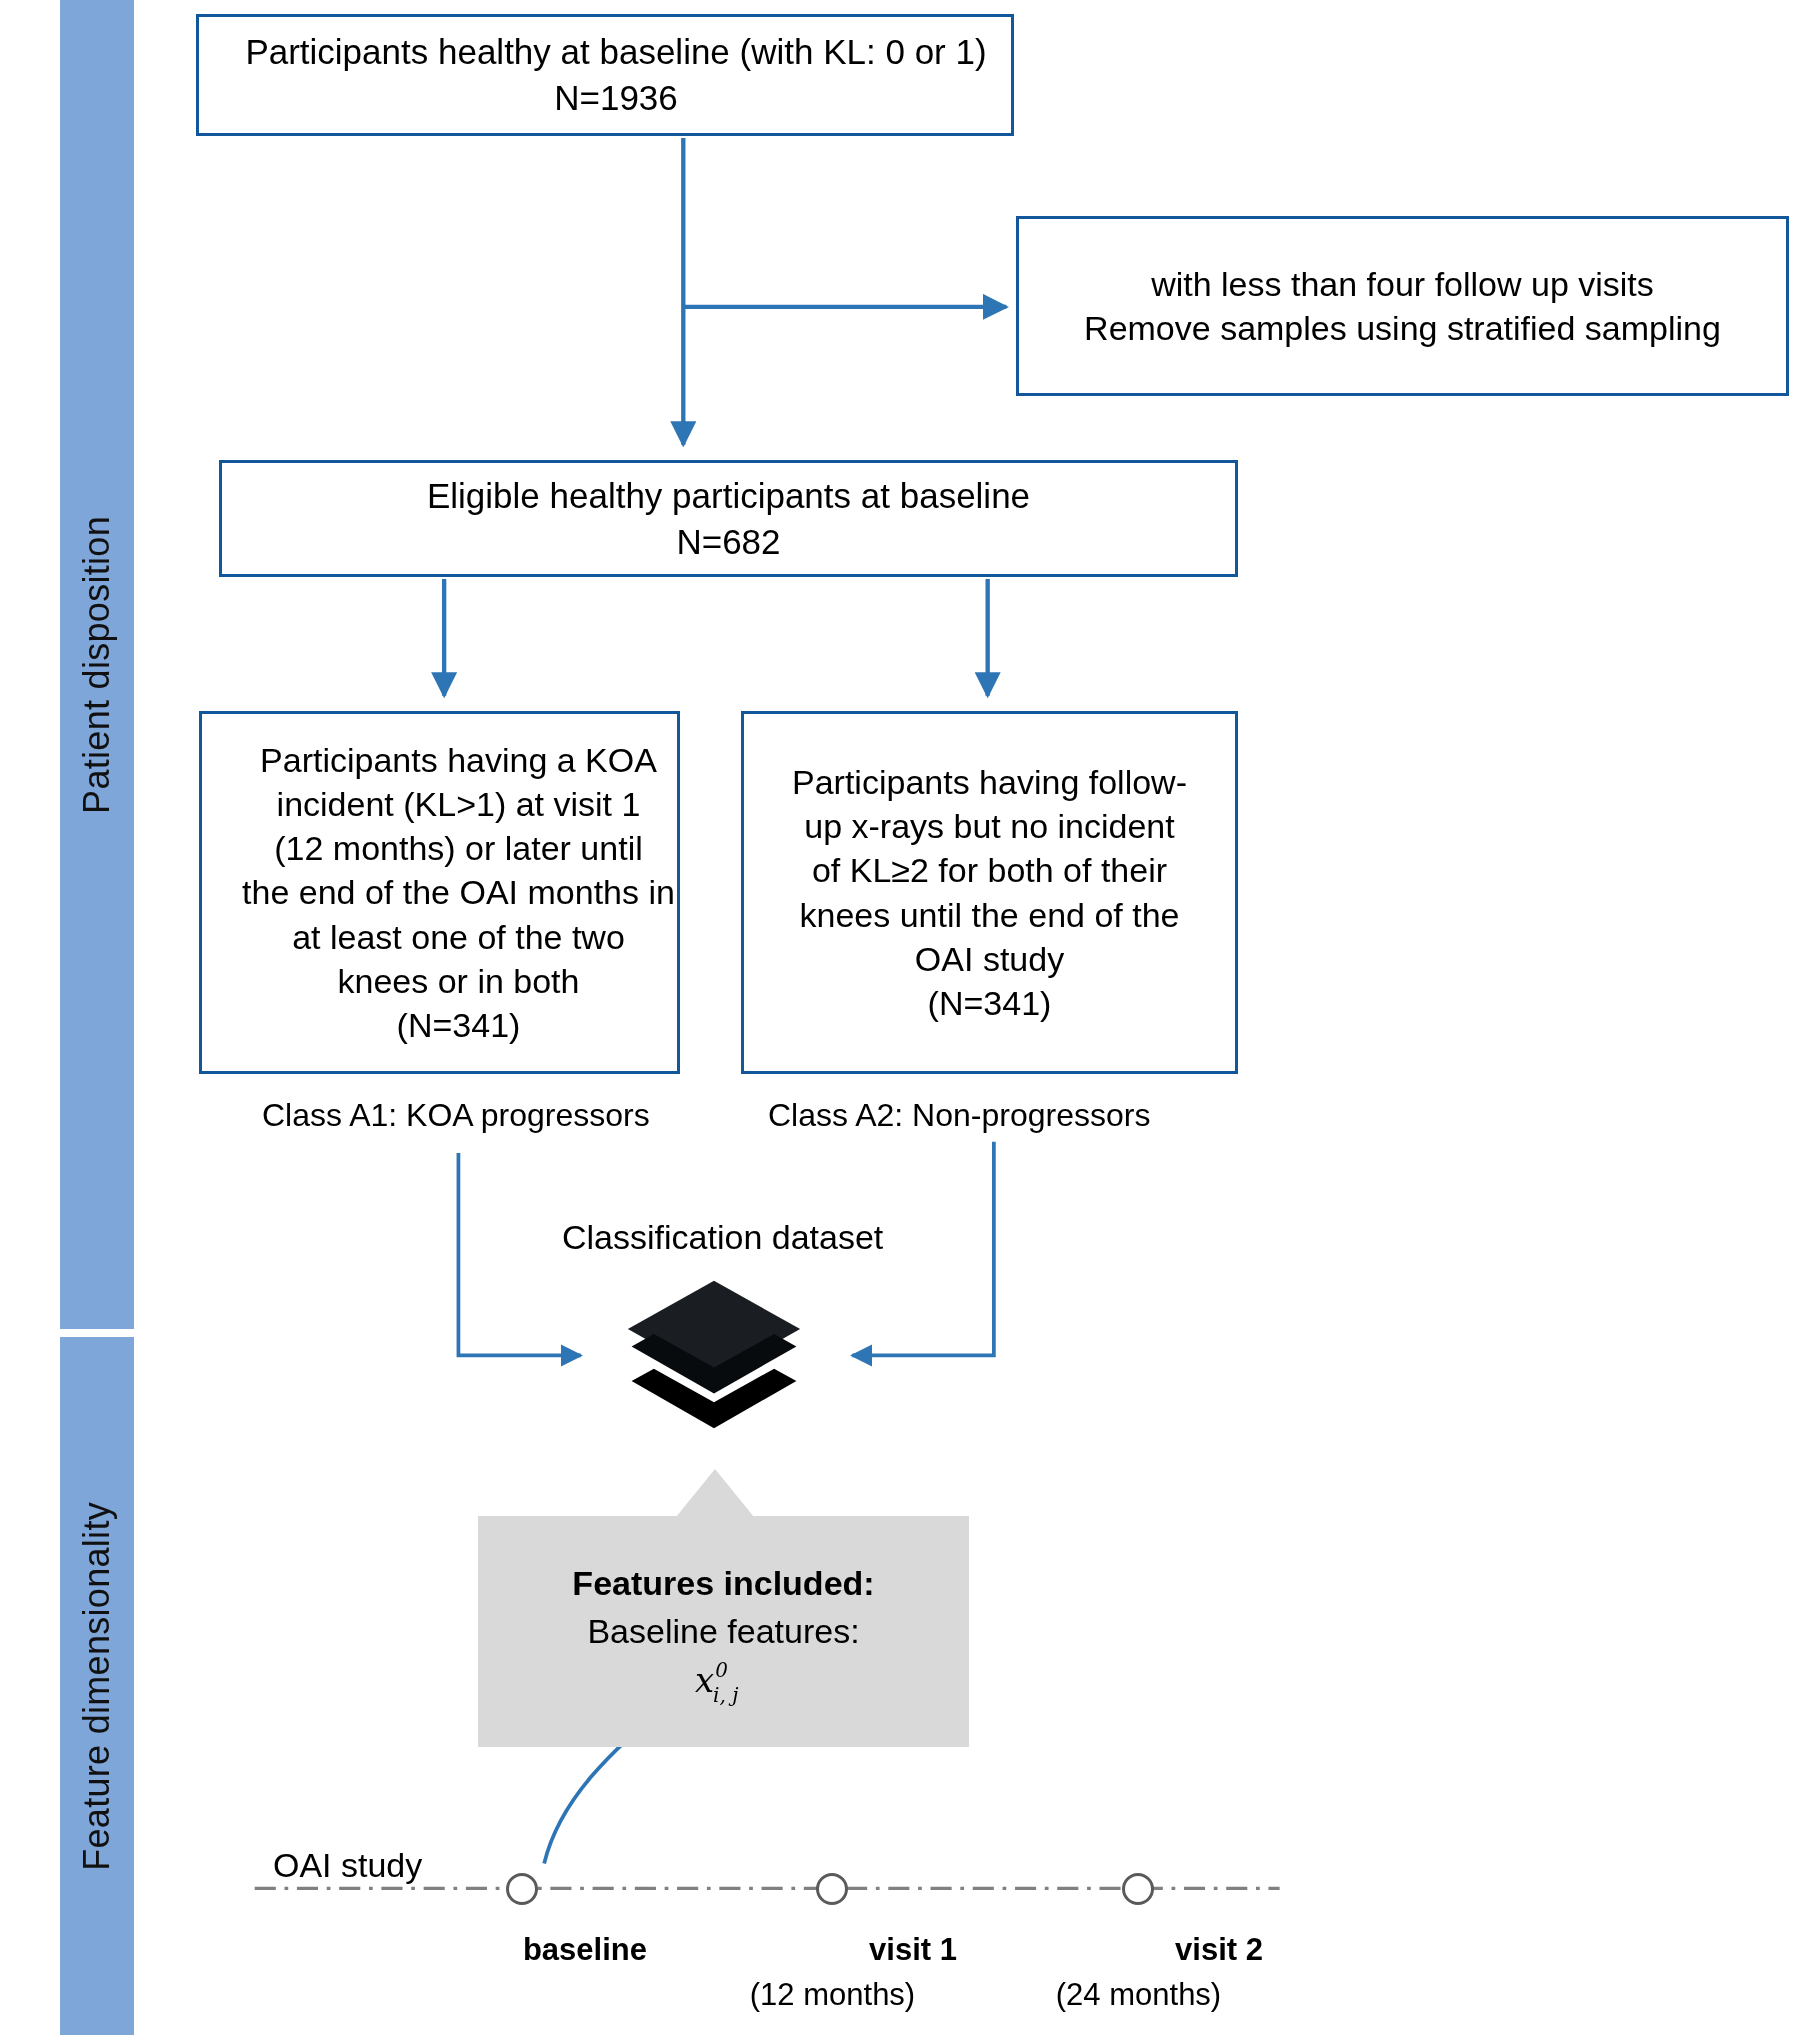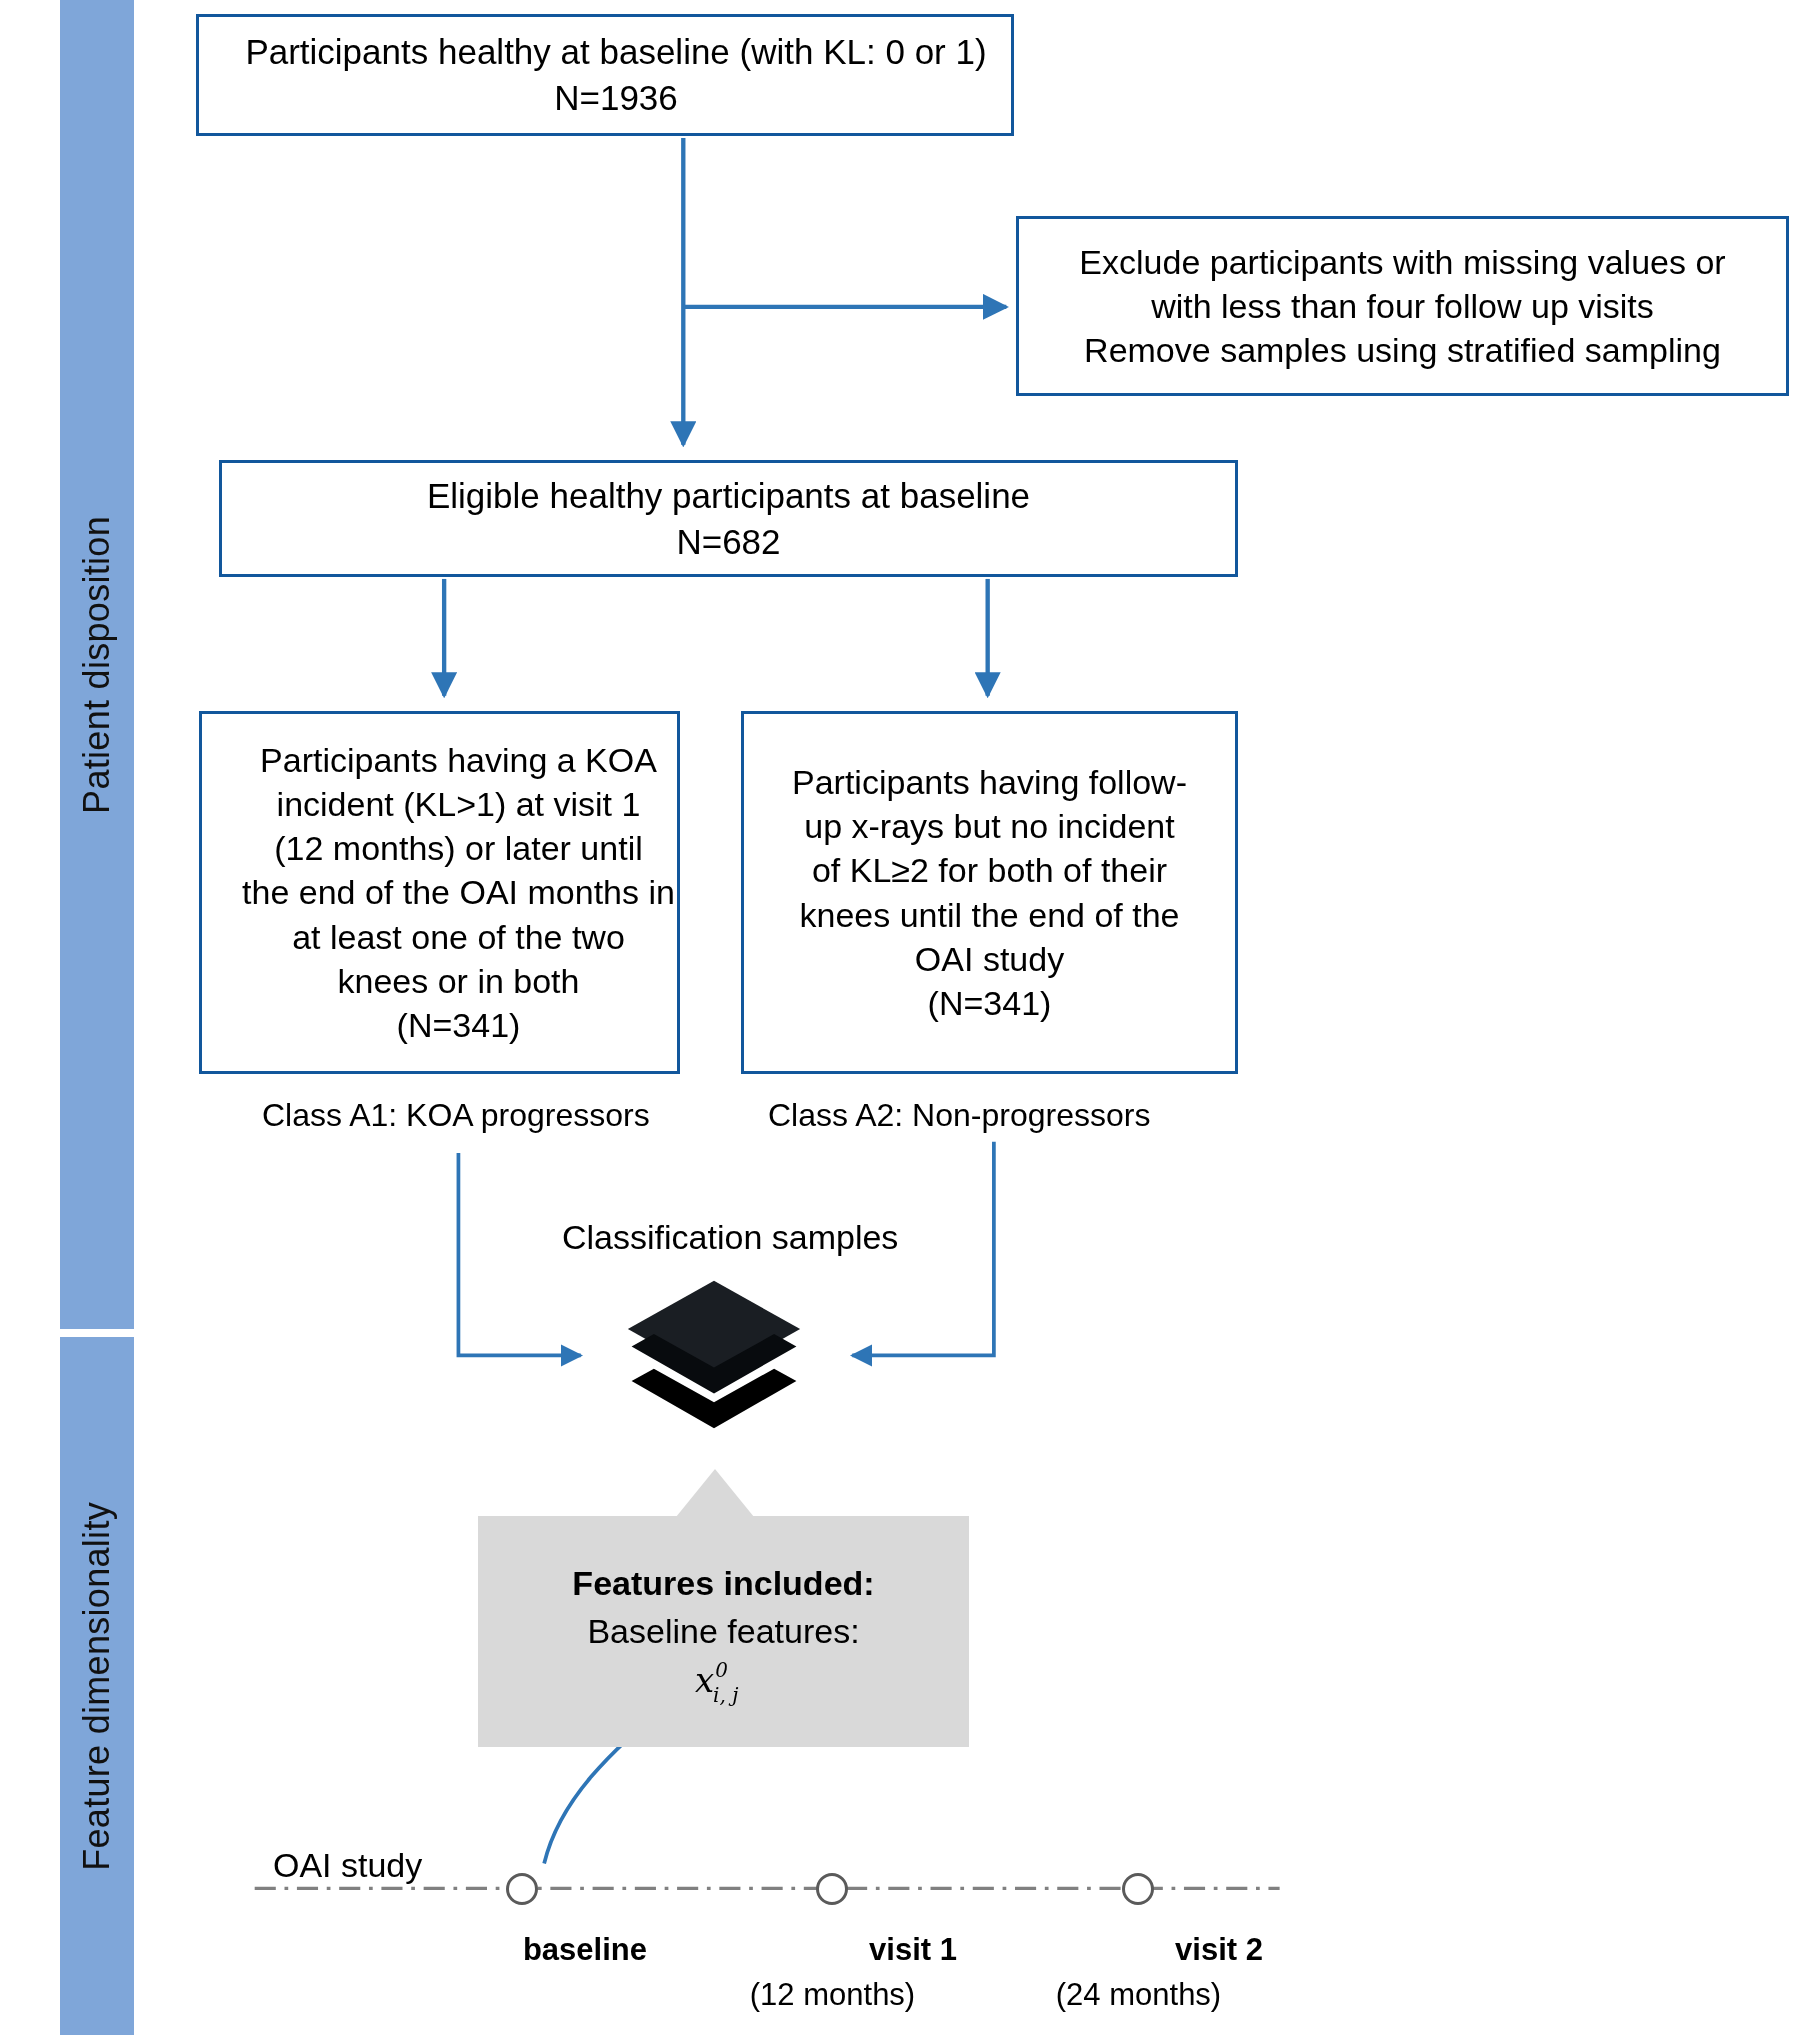--- a/index.html
+++ b/index.html
@@ -194,21 +194,20 @@
 
     <line x1="410" y1="3040" x2="2060" y2="3040" stroke="#808080" stroke-width="5" stroke-dasharray="34 14 6 14"></line>
   </svg>
 
   <div class="flowbox" id="box-healthy">
     <span class="line">Participants healthy at baseline (with KL: 0 or 1)</span>
     <span class="line">N=1936</span>
   </div>
 
   <div class="flowbox" id="box-exclude">
-    <span class="line">Exclude participants with missing values or</span>
     <span class="line">with less than four follow up visits</span>
     <span class="line">Remove samples using stratified sampling</span>
   </div>
 
   <div class="flowbox" id="box-eligible">
     <span class="line">Eligible healthy participants at baseline</span>
     <span class="line">N=682</span>
   </div>
 
   <div class="flowbox" id="box-classA1">
@@ -225,21 +224,21 @@
     <span class="line">Participants having follow-</span>
     <span class="line">up x-rays but no incident</span>
     <span class="line">of KL≥2 for both of their</span>
     <span class="line">knees until the end of the</span>
     <span class="line">OAI study</span>
     <span class="line">(N=341)</span>
   </div>
 
   <div class="caption" id="cap-a1">Class A1: KOA progressors</div>
   <div class="caption" id="cap-a2">Class A2: Non-progressors</div>
-  <div class="caption" id="cap-dataset">Classification samples</div>
+  <div class="caption" id="cap-dataset">Classification dataset</div>
 
   <svg id="layers-icon" viewBox="0 0 290 255" xmlns="http://www.w3.org/2000/svg">
 
     <path d="M145 6 L284 84 L145 162 L6 84 Z" fill="#1A1E23"></path>
 
     <path d="M12 112 L48 92 L145 146 L242 92 L278 112 L145 188 Z" fill="#080B0E"></path>
 
     <path d="M12 168 L48 148 L145 202 L242 148 L278 168 L145 244 Z" fill="#000000"></path>
   </svg>
 

